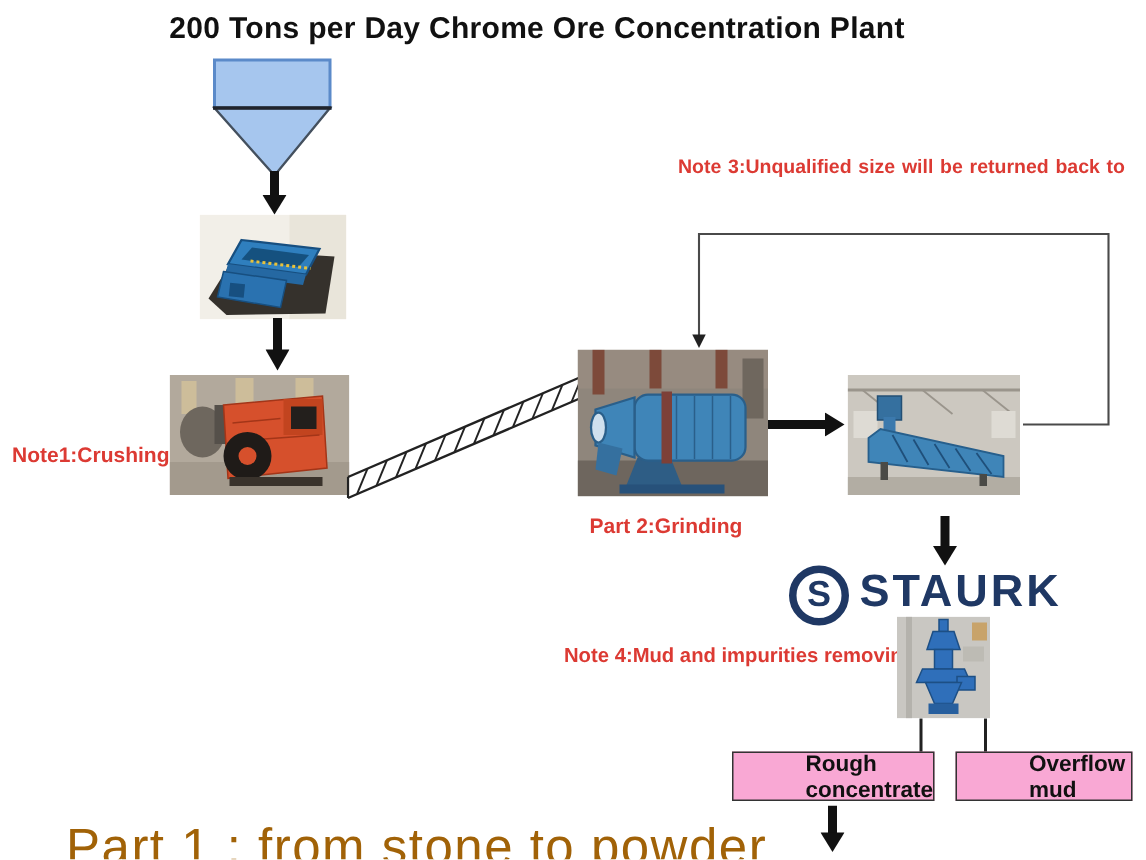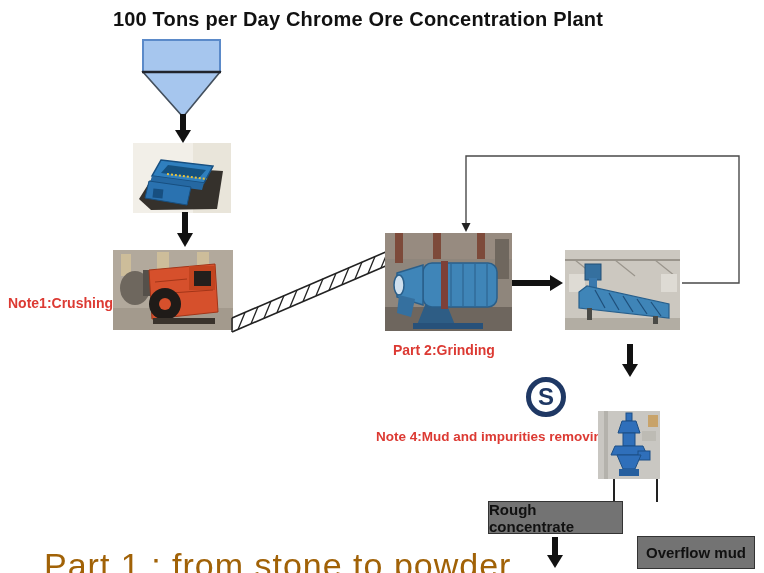--- a/index.html
+++ b/index.html
@@ -9,22 +9,22 @@
   }
   .abs{position:absolute;}
   .title{
     font-size:20px;font-weight:bold;color:#111;letter-spacing:0.2px;
     text-align:center;width:600px;left:58px;top:8px;
   }
   .note{color:#dc3a33;font-weight:bold;font-size:14px;white-space:nowrap;}
   .note3-wrap{left:452px;top:97px;width:298px;color:#dc3a33;font-weight:bold;font-size:13px;line-height:27px;}
   .note3-l1{text-align:justify;text-align-last:justify;}
   .flowbox{
-    border:1.5px solid #333;background:#737373;color:#111;font-weight:bold;font-size:15px;
-    display:flex;align-items:center;justify-content:center;height:33px;box-sizing:border-box;
+    border:1.5px solid #333;background:#f9a8d4;color:#111;font-weight:bold;font-size:15px;
+    display:flex;align-items:center;height:33px;box-sizing:border-box;padding-left:48px;
   }
   .part-label{
     left:44px;top:510px;color:#a16207;font-size:34px;letter-spacing:1px;white-space:nowrap;margin-top:36px;
   }
   .logo-circle{
     left:526px;top:377px;width:40px;height:40px;border:5px solid #1f3864;border-radius:50%;
     background:#fff;box-sizing:border-box;display:flex;align-items:center;justify-content:center;
     z-index:6;
   }
   .logo-s{font-size:24px;font-weight:bold;color:#1f3864;line-height:1;}
@@ -34,21 +34,21 @@
   }
   .vline{background:#222;width:2px;}
   .photo{overflow:hidden;}
   svg{display:block;}
 </style>
 </head>
 <body>
 
 <div id="canvas">
 
-  <div class="abs title">100 Tons per Day Chrome Ore Concentration Plant</div>
+  <div class="abs title">200 Tons per Day Chrome Ore Concentration Plant</div>
 
   <svg class="abs" style="left:141px;top:38px;" width="82" height="82" viewBox="0 0 82 82">
     <rect x="2" y="2" width="77" height="32" fill="#a6c6ee" stroke="#5b8ac9" stroke-width="2"></rect>
     <polygon points="2,34 79,34 42,79" fill="#a6c6ee" stroke="#46engels" stroke-width="0"></polygon>
     <polygon points="2,34 79,34 42,79" fill="#a6c6ee" stroke="#44505e" stroke-width="1.6"></polygon>
     <line x1="1" y1="34" x2="80" y2="34" stroke="#20242c" stroke-width="2.4"></line>
   </svg>
 
   <svg class="abs" style="left:175px;top:114px;" width="16" height="30" viewBox="0 0 16 30">
     <rect x="5" y="0" width="6" height="17" fill="#111"></rect>
@@ -108,20 +108,21 @@
     <line x1="85" y1="41.4" x2="78" y2="58.4" stroke="#222" stroke-width="1.3"></line>
     <line x1="98" y1="35.8" x2="91" y2="52.8" stroke="#222" stroke-width="1.3"></line>
     <line x1="111" y1="30.2" x2="104" y2="47.2" stroke="#222" stroke-width="1.3"></line>
     <line x1="124" y1="24.6" x2="117" y2="41.6" stroke="#222" stroke-width="1.3"></line>
     <line x1="137" y1="19" x2="130" y2="36" stroke="#222" stroke-width="1.3"></line>
     <line x1="150" y1="13.4" x2="143" y2="30.4" stroke="#222" stroke-width="1.3"></line>
     <line x1="163" y1="8" x2="156" y2="25" stroke="#222" stroke-width="1.3"></line>
   </svg>
 
   <div class="abs note3-wrap">
+    <div class="note3-l1">Note 3:Unqualified size will be returned back to</div>
   </div>
 
   <svg class="abs" style="left:458px;top:148px;" width="292" height="142" viewBox="0 0 292 142">
     <polyline points="224,135 281,135 281,8 8,8 8,76" fill="none" stroke="#4a4a4a" stroke-width="1.4"></polyline>
     <polygon points="3.5,75 12.5,75 8,84" fill="#222"></polygon>
   </svg>
 
   <div class="abs photo" style="left:385px;top:233px;">
     <svg width="127" height="98" viewBox="0 0 127 98">
       <rect x="0" y="0" width="127" height="98" fill="#8f867c"></rect>
@@ -176,20 +177,21 @@
   </div>
 
   <svg class="abs" style="left:622px;top:344px;" width="16" height="34" viewBox="0 0 16 34">
     <rect x="5" y="0" width="6" height="21" fill="#111"></rect>
     <polygon points="0,20 16,20 8,33" fill="#111"></polygon>
   </svg>
 
   <div class="abs logo-circle">
     <span class="logo-s">S</span>
   </div>
+  <div class="abs logo-text">STAURK</div>
 
   <div class="abs note" style="left:376px;top:429px;font-size:13.5px;">Note 4:Mud and impurities removing</div>
 
   <div class="abs photo" style="left:598px;top:411px;z-index:1;">
     <svg width="62" height="68" viewBox="0 0 62 68">
       <rect x="0" y="0" width="62" height="68" fill="#c9c7c2"></rect>
       <rect x="6" y="0" width="4" height="68" fill="#b4b2ac"></rect>
       <rect x="50" y="4" width="10" height="12" fill="#c8a36a"></rect>
       <rect x="44" y="20" width="14" height="10" fill="#bdbbb4"></rect>
       <rect x="28" y="2" width="6" height="8" fill="#2f6fba" stroke="#1d4f85" stroke-width="1"></rect>
@@ -201,21 +203,21 @@
       <rect x="21" y="58" width="20" height="7" fill="#275f9e"></rect>
     </svg>
   </div>
 
   <div class="abs vline" style="left:613px;top:479px;height:23px;"></div>
   <div class="abs vline" style="left:656px;top:479px;height:23px;"></div>
 
   <div class="abs flowbox" style="left:488px;top:501px;width:135px;">
     <span>Rough concentrate</span>
   </div>
-  <div class="abs flowbox" style="left:637px;top:501px;width:118px;margin-top:35px;">
+  <div class="abs flowbox" style="left:637px;top:501px;width:118px;">
     <span>Overflow mud</span>
   </div>
 
   <svg class="abs" style="left:547px;top:537px;" width="16" height="32" viewBox="0 0 16 32">
     <rect x="5" y="0" width="6" height="19" fill="#111"></rect>
     <polygon points="0,18 16,18 8,31" fill="#111"></polygon>
   </svg>
 
   <div class="abs part-label">Part 1 : from stone to powder</div>
 

